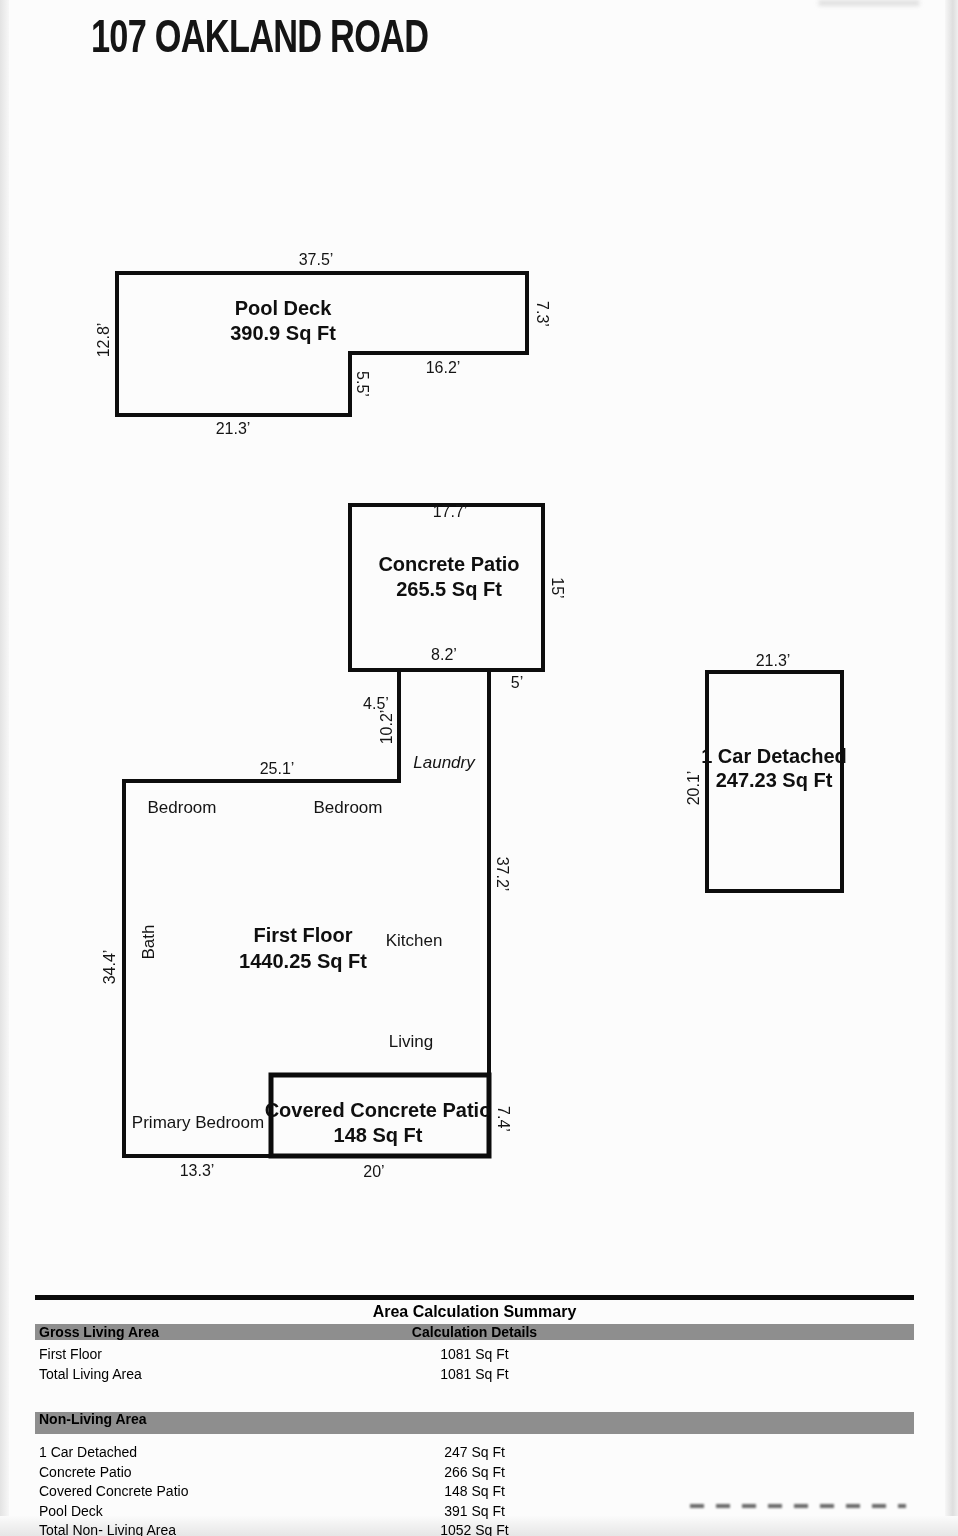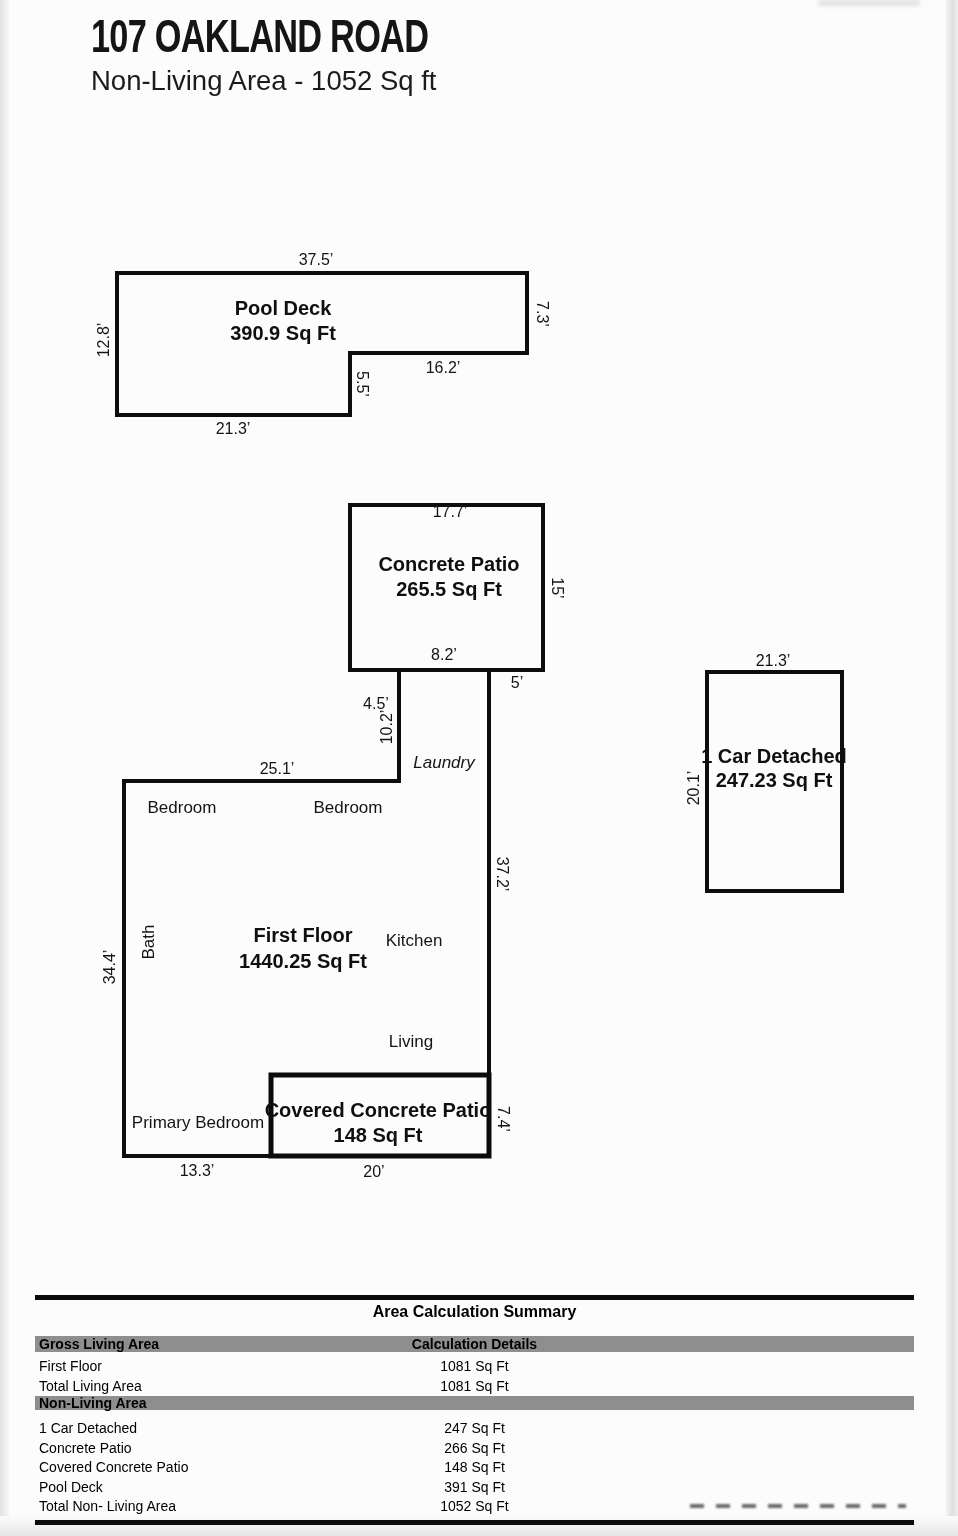--- a/index.html
+++ b/index.html
@@ -32,21 +32,21 @@
   .lbl{position:absolute;white-space:nowrap;font-size:16px;color:#141414;
     transform:translate(-50%,-50%);line-height:1;}
   .lbl.room{font-size:17px;}
   .lbl.b{font-weight:bold;font-size:20px;color:#0f0f0f;}
   .lbl.cw{transform:translate(-50%,-50%) rotate(90deg);}
   .lbl.ccw{transform:translate(-50%,-50%) rotate(-90deg);}
   .lbl.room.ccw{transform:translate(-50%,-50%) rotate(-90deg);}
   
   .summary{position:absolute;left:35px;top:1295px;width:879px;font-size:14px;color:#000;}
   .bar-black{height:5px;background:#0b0b0b;}
-  .tbl-title{height:36px;line-height:24px;text-align:center;font-weight:bold;font-size:16px;}
+  .tbl-title{height:24px;line-height:24px;text-align:center;font-weight:bold;font-size:16px;}
   .bar-gray{position:relative;height:16px;line-height:16px;background:#8e8e8e;
     font-weight:bold;font-size:14px;padding-left:4px;}
   .bar-gray .center{position:absolute;left:50%;top:0;transform:translateX(-50%);}
   .rows-living{margin-top:4px;}
   .row{position:relative;height:20px;line-height:20px;padding-left:4px;}
   .row .val{position:absolute;left:50%;top:0;transform:translateX(-50%);}
   .row.total{font-weight:normal;}
   .rows-nonliving{margin-top:9px;}
   .rows-nonliving .row{height:19.6px;line-height:19.6px;}
   .bar-black.bottom{margin-top:3px;}
@@ -56,21 +56,20 @@
 
 <div class="page">
 
   <div class="edge-left"></div>
   <div class="edge-right"></div>
   <div class="edge-bottom"></div>
   <div class="smudge-top"></div>
 
   <div class="hdr">
     <div class="title">107 OAKLAND ROAD</div>
-    <div class="sub">Non-Living Area - 1052 Sq ft</div>
   </div>
 
   <svg class="plan-svg" width="958" height="1536" viewBox="0 0 958 1536">
 
     <polygon points="117,273 527,273 527,353 350,353 350,415 117,415" fill="none" stroke="#0d0d0d" stroke-width="4"></polygon>
 
     <rect x="350" y="505" width="193" height="165" fill="none" stroke="#0d0d0d" stroke-width="4"></rect>
 
     <polygon points="124,781 399,781 399,670 489,670 489,1156 124,1156" fill="none" stroke="#0d0d0d" stroke-width="4"></polygon>
 
@@ -135,21 +134,21 @@
       <div class="row">
         <span>First Floor</span>
         <span class="val">1081 Sq Ft</span>
       </div>
       <div class="row total">
         <span>Total Living Area</span>
         <span class="val">1081 Sq Ft</span>
       </div>
     </div>
 
-    <div class="bar-gray" style="height:14px;line-height:14px;">
+    <div class="bar-gray" style="height:22px;line-height:14px;margin-top:28px;">
       <span>Non-Living Area</span>
     </div>
 
     <div class="rows-nonliving">
       <div class="row">
         <span>1 Car Detached</span>
         <span class="val">247 Sq Ft</span>
       </div>
       <div class="row">
         <span>Concrete Patio</span>

